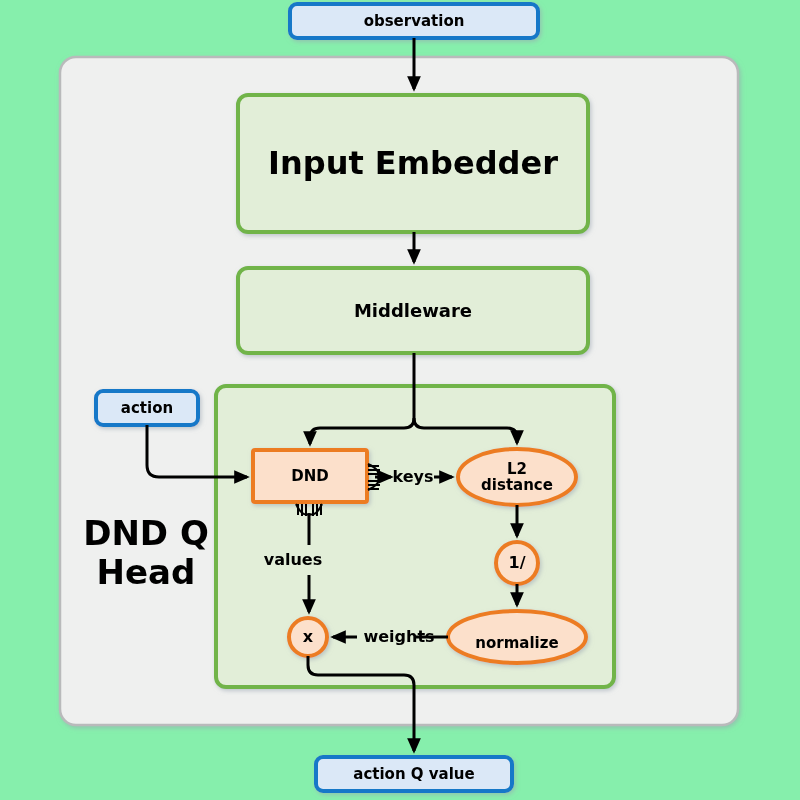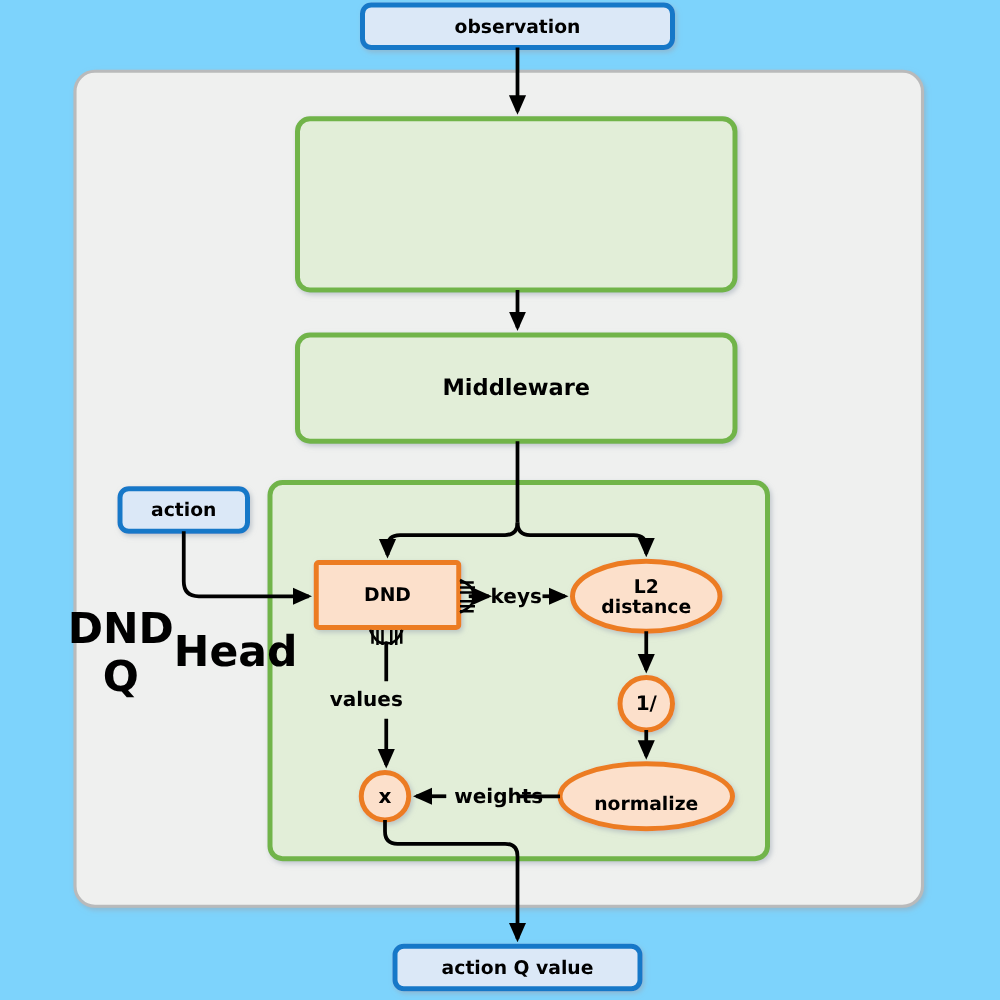--- a/index.html
+++ b/index.html
@@ -1,17 +1,17 @@
 <!DOCTYPE html>
 <html><head>
 <meta charset="utf-8">
 <style>
   html,body{margin:0;padding:0;background:#ffffff;}
   body{width:800px;height:800px;font-family:"DejaVu Sans","Liberation Sans",sans-serif;}
-  #stage{position:relative;width:800px;height:800px;overflow:hidden;background:#7dd3fc;}
+  #stage{position:relative;width:800px;height:800px;overflow:hidden;background:#86efac;}
   svg#diagram{position:absolute;left:0;top:0;width:800px;height:800px;}
   .lbl{position:absolute;display:flex;align-items:center;justify-content:center;
        text-align:center;color:#000;font-weight:bold;line-height:1.1;
        font-family:"DejaVu Sans","Liberation Sans",sans-serif;pointer-events:none;}
   .io-label{font-size:15px;}
   .big-label{font-size:32px;}
   .mid-label{font-size:18px;}
   .node-label{font-size:15px;}
   .edge-label{font-size:16px;}
   .head-label{font-size:34px;line-height:1.15;}
@@ -106,24 +106,25 @@
 
     <path d="M 308 656 L 308 665 Q 308 675 318 675 L 404 675 Q 414 675 414 685 L 414 751" fill="none" stroke="#000" stroke-width="3" marker-end="url(#arrow)"></path>
   </svg>
 
   <div class="lbl io-label" style="left:290px;top:4px;width:248px;height:34px;">observation</div>
 
   <div class="lbl io-label" style="left:96px;top:391px;width:102px;height:34px;">action</div>
 
   <div class="lbl io-label" style="left:316px;top:757px;width:196px;height:34px;">action Q value</div>
 
+  <div class="lbl big-label" style="left:238px;top:95px;width:350px;height:137px;">Input Embedder</div>
 
   <div class="lbl mid-label" style="left:238px;top:268px;width:350px;height:85px;">Middleware</div>
 
-  <div class="lbl head-label" style="left:78px;top:478px;width:136px;height:90px;flex-direction:row;">
+  <div class="lbl head-label" style="left:78px;top:508px;width:136px;height:90px;flex-direction:column;">
     <span>DND Q</span>
     <span>Head</span>
   </div>
 
   <div class="lbl node-label" style="left:253px;top:450px;width:114px;height:52px;">DND</div>
 
   <div class="lbl node-label" style="left:458px;top:449px;width:118px;height:56px;flex-direction:column;text-align:center;">
     <span>L2</span>
     <span>distance</span>
   </div>

